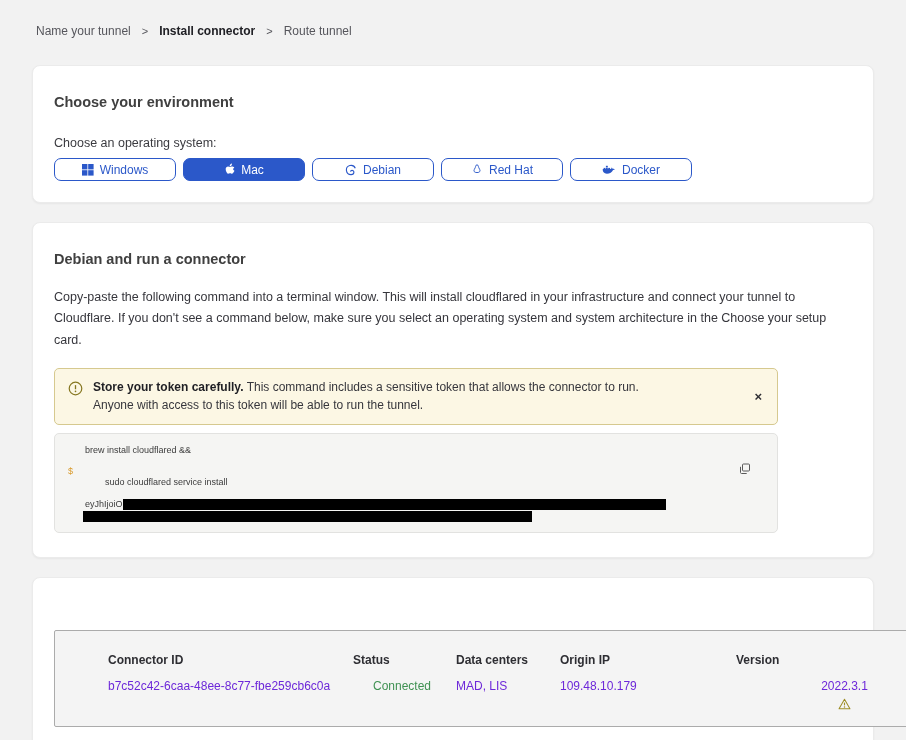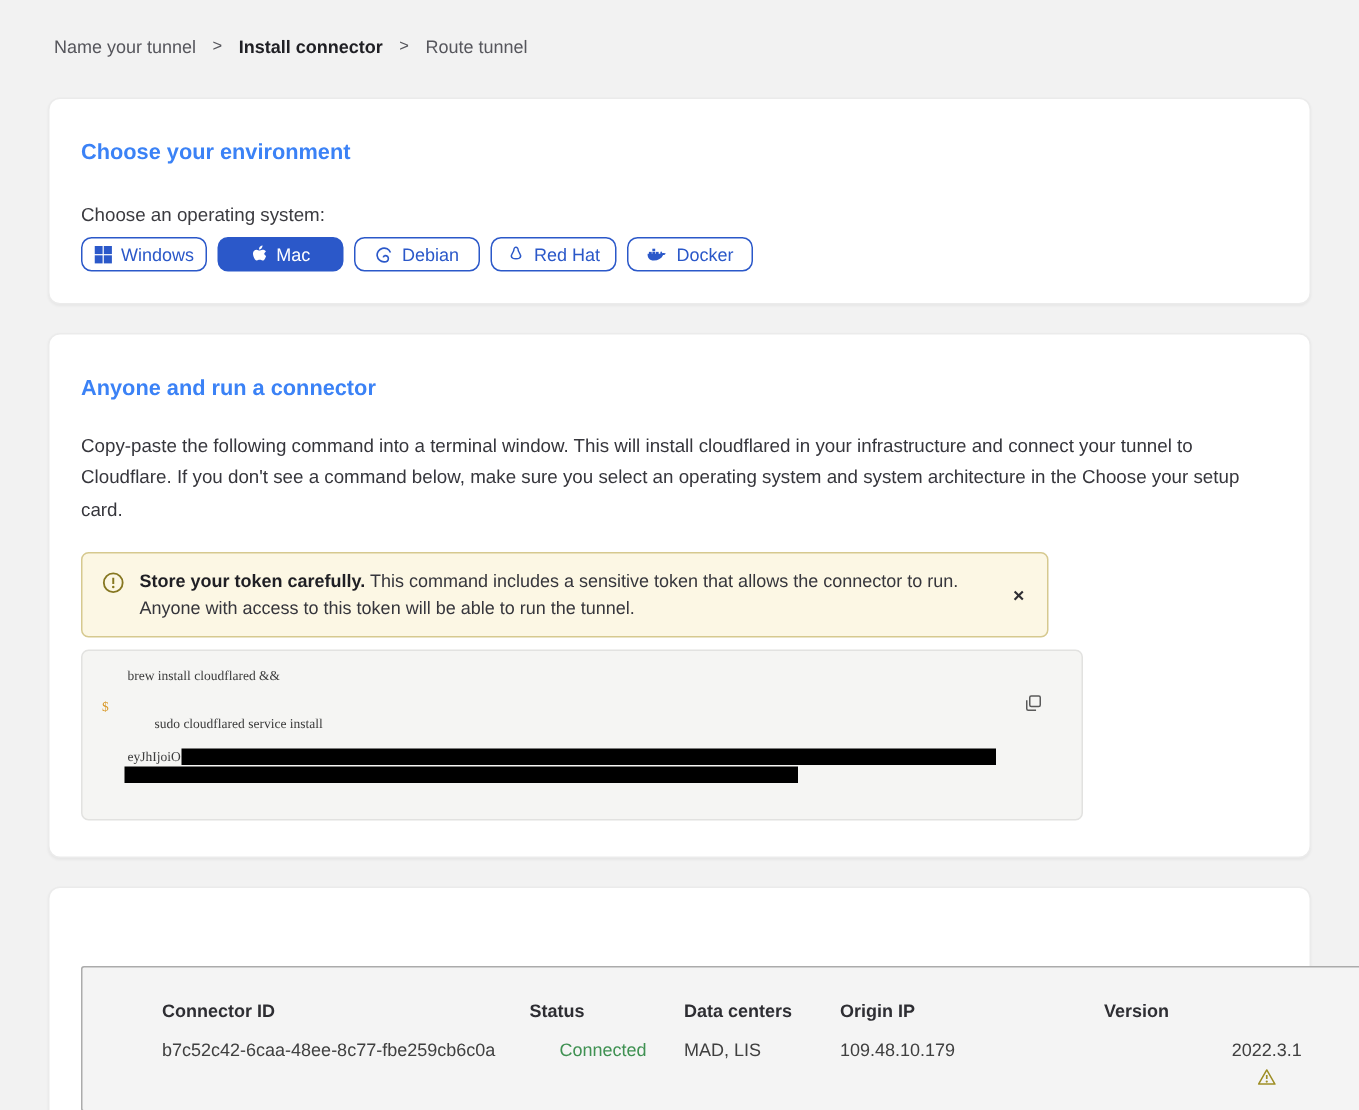--- a/index.html
+++ b/index.html
@@ -19,65 +19,65 @@
   .crumb-sep { color:#56565c; font-size:11px; }
 
   
   .card {
     background:#ffffff;
     border:1px solid #ebebeb;
     border-radius:8px;
     box-shadow:0 1px 2px rgba(0,0,0,0.05);
     margin-bottom:19px;
   }
-  .card-title { font-size:14.5px; font-weight:bold; color:#3b82f6; }
+  .card-title { font-size:14.5px; font-weight:bold; color:#404040; }
 
   
   .env-card { padding:28px 21px 21px 21px; }
   .os-label { font-size:12.5px; color:#3b3b40; margin-top:26px; margin-bottom:8px; }
   .os-row { display:flex; gap:7px; }
   .os-btn {
-    width:84px; height:23px;
+    width:122px; height:23px;
     border:1px solid #2b58c9; border-radius:7px;
     background:#fff; color:#2b58c9;
     display:flex; align-items:center; justify-content:center; gap:6px;
     font-size:12px; cursor:pointer;
   }
   .os-btn.selected { background:#2b58c9; color:#fff; }
   .os-btn svg { display:block; }
   .os-btn .stroke { fill:none; stroke:#2b58c9; stroke-width:1.1; }
   .os-btn .fillb { fill:#2b58c9; }
   .os-btn.selected .fillb { fill:#fff; }
 
   
   .install-card { padding:28px 21px 24px 21px; }
   .desc { font-size:12.5px; line-height:1.7; color:#36363c; margin-top:20px; max-width:798px; }
 
   .warn-banner {
-    margin-top:17px; width:645px;
+    margin-top:17px; width:724px;
     background:#fcf7e4; border:1px solid #d6c98f; border-radius:5px;
     padding:9px 12px 9px 13px;
     display:flex; gap:10px; align-items:flex-start;
     font-size:12px; line-height:1.55; color:#36363c;
   }
   .warn-icon { flex:0 0 auto; margin-top:3px; }
   .warn-text { max-width:585px; }
   .warn-text b { color:#1f1f24; }
   .warn-close {
     margin-left:auto; align-self:center;
     font-size:13px; font-weight:bold; color:#2e2e33;
     cursor:pointer; line-height:1; padding:2px 3px;
   }
 
   .code-block {
     position:relative;
-    margin-top:8px; width:668px; min-height:73px;
+    margin-top:8px; width:724px; min-height:73px;
     background:#f5f5f3; border:1px solid #e2e2e0; border-radius:5px;
-    padding:11px 13px 24px 13px;
-    font-family:Liberation Serif, serif;
+    padding:11px 13px 10px 13px;
+    font-family:Liberation Sans, sans-serif;
     font-size:9px; line-height:11px; color:#3c3c3c;
   }
   .code-line { position:relative; padding-left:17px; white-space:pre; }
   .code-line.first { margin-bottom:10px; }
   .prompt { position:absolute; left:0; top:0; color:#d99a2b; }
   .token-line { padding-left:17px; display:flex; align-items:center; }
   .redact { background:#000; height:11px; display:inline-block; }
   .redact.bar1 { width:543px; }
   .redact.bar2 { display:block; width:449px; margin-left:15px; margin-top:1px; }
   .copy-btn { position:absolute; right:26px; top:29px; cursor:pointer; }
@@ -86,21 +86,21 @@
   .connectors-card { padding:28px 21px 26px 21px; }
   .conn-table {
     margin-top:24px; width:900px;
     background:#f4f4f4; border:1px solid #ababab; border-radius:2px;
     padding:22px 0 13px 53px;
     display:grid;
     grid-template-columns:245px 103px 104px 176px 1fr;
     font-size:12px;
   }
   .th { font-weight:bold; color:#2e2e33; margin-bottom:6px; }
-  .td { color:#404040; line-height:14px; padding-top:6px; }
+  .td { color:#6d28d9; line-height:14px; padding-top:6px; }
   .td.status { color:#3f9152;margin-left:20px; }
   .version-cell { display:flex; align-items:center; gap:5px;flex-direction:column; }
 </style>
 </head>
 <body>
 
 <div class="page">
 
   <div class="breadcrumb">
     <span class="crumb">Name your tunnel</span>
@@ -168,21 +168,21 @@
               </g>
             </svg>
         </span>
         <span>Docker</span>
       </button>
 
     </div>
   </div>
 
   <div class="card install-card">
-    <div class="card-title">Anyone and run a connector</div>
+    <div class="card-title">Debian and run a connector</div>
     <p class="desc">Copy-paste the following command into a terminal window. This will install cloudflared in your infrastructure and connect your tunnel to Cloudflare. If you don't see a command below, make sure you select an operating system and system architecture in the Choose your setup card.</p>
 
     <div class="warn-banner">
       <span class="warn-icon">
         <svg width="15" height="15" viewBox="0 0 16 16">
             <circle cx="8" cy="8" r="6.7" fill="none" stroke="#867721" stroke-width="1.3"></circle>
             <line x1="8" y1="4.4" x2="8" y2="8.8" stroke="#867721" stroke-width="1.4"></line>
             <circle cx="8" cy="11" r="0.9" fill="#867721"></circle>
           </svg>
       </span>

